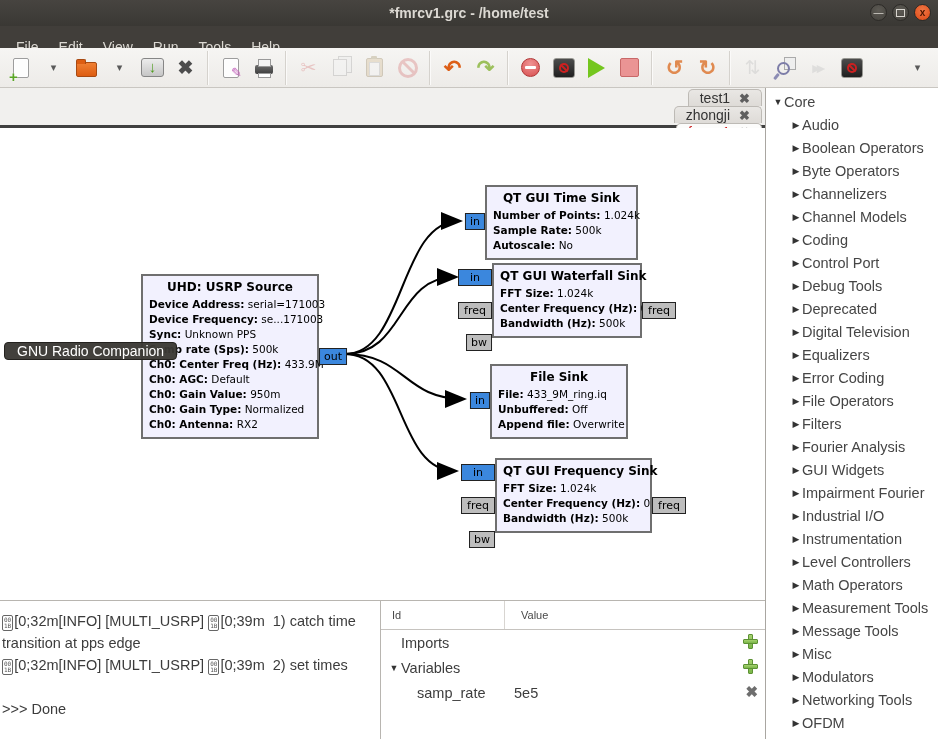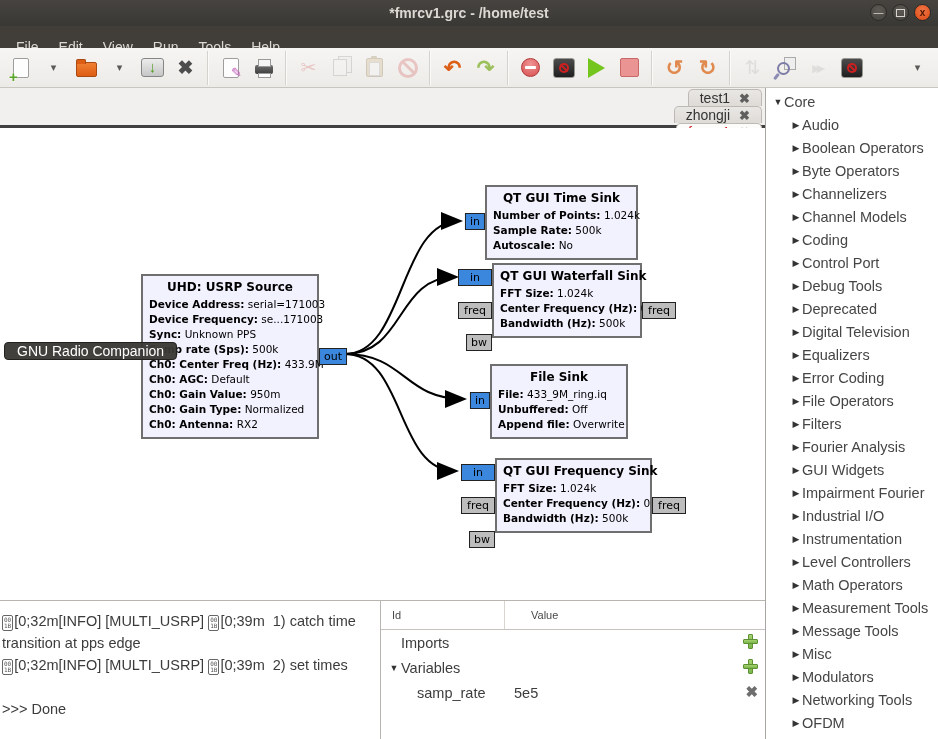--- a/index.html
+++ b/index.html
@@ -105,21 +105,21 @@
     border-top:1px solid #b8b5b0;box-sizing:border-box;display:flex;}
   .console{width:380px;box-sizing:border-box;padding:9px 2px 0 2px;overflow:hidden;}
   .cline{font-size:14.5px;line-height:22px;color:#3c3c3c;white-space:pre-wrap;}
   .esc{display:inline-block;border:1px solid #666;border-radius:2px;font-family:"DejaVu Sans Mono",monospace;
     font-size:6px;line-height:6px;padding:1px 1px;text-align:center;color:#555;vertical-align:-2px;margin-right:1px;}
   .esc div{height:6px;}
   .varpanel{flex:1;border-left:1px solid #b8b5b0;box-sizing:border-box;position:relative;}
   .vheader{height:28px;border-bottom:1px solid #c6c3bf;display:flex;align-items:center;
     font-size:11px;color:#4a4a4a;}
   .vh-id{padding-left:11px;width:112px;flex:none;}
-  .vh-val{border-left:1px solid #d8d5d1;padding-left:26px;flex:1;height:100%;display:flex;align-items:center;}
+  .vh-val{border-left:1px solid #d8d5d1;padding-left:16px;flex:1;height:100%;display:flex;align-items:center;}
   .vrow{height:25px;display:flex;align-items:center;font-size:14.5px;color:#3d3d3d;position:relative;}
   .vexp{width:14px;font-size:9px;color:#333;text-align:center;flex:none;}
   .vid{flex:none;}
   .vval{position:absolute;left:133px;}
   .vact{position:absolute;right:7px;top:4px;}
   .plus-ic{position:relative;width:15px;height:15px;display:inline-block;}
   .plus-ic::before{content:'';position:absolute;left:5px;top:0;width:5px;height:15px;background:linear-gradient(#a5d16f,#7ab648);border:1px solid #5d9234;box-sizing:border-box;border-radius:1px;}
   .plus-ic::after{content:'';position:absolute;left:0;top:5px;width:15px;height:5px;background:linear-gradient(#a5d16f,#7ab648);border:1px solid #5d9234;box-sizing:border-box;border-radius:1px;}
   .x-ic{color:#6e6e6e;font-size:15px;font-weight:bold;line-height:15px;}
 </style>

